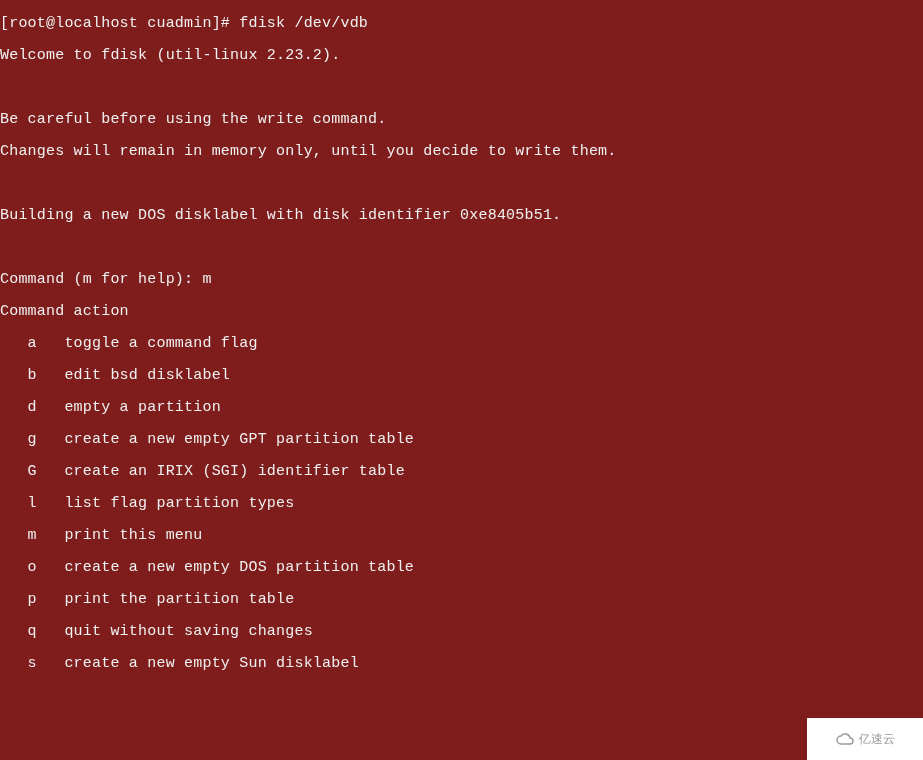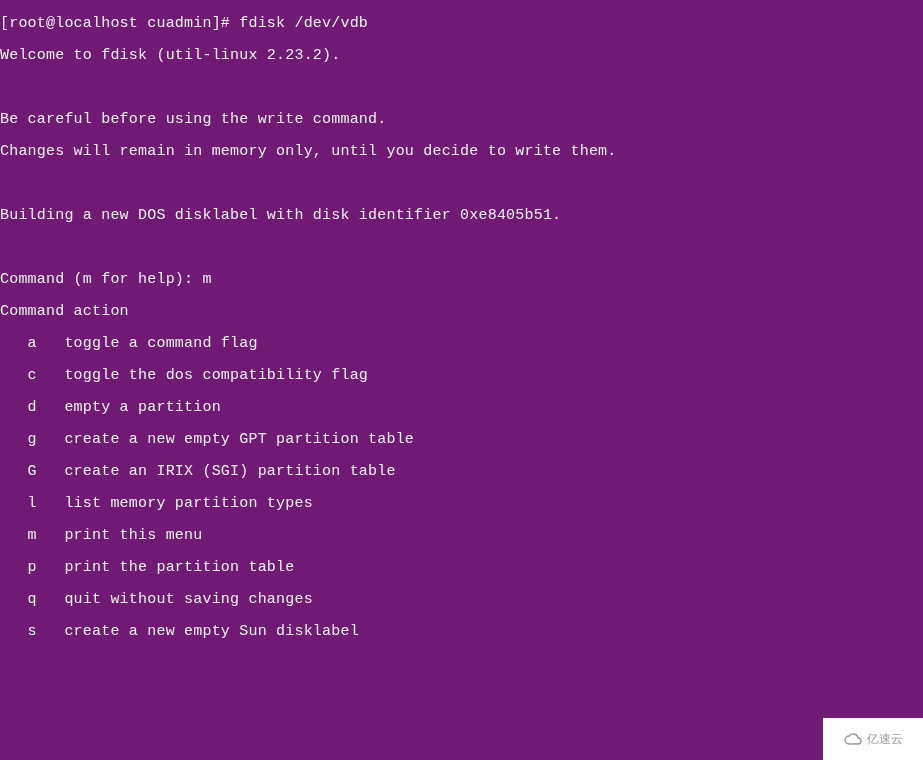--- a/index.html
+++ b/index.html
@@ -8,37 +8,37 @@
     width: 923px;
     height: 760px;
     background: #000;
     overflow: hidden;
   }
   .terminal {
     font-family: "Courier New", Courier, monospace;
     font-size: 15px;
     line-height: 16px;
     color: #f0f0f0;
-    background: #701a75;
+    background: #7f1d1d;
     white-space: pre;
     letter-spacing: 0.2px;
     padding: 0;
     position: relative;
     width: 923px;
     height: 760px;
   }
   .line {
     display: block;
     min-height: 16px;
   }
   .watermark {
     position: absolute;
     right: 0;
     bottom: 0;
-    width: 100px;
+    width: 116px;
     height: 42px;
     background: #fff;
     color: #999;
     font-family: sans-serif;
     font-size: 12px;
     display: flex;
     align-items: center;
     justify-content: center;
     margin-left: 40px;
   }
@@ -54,26 +54,27 @@
 <span class="line">Welcome to fdisk (util-linux 2.23.2).</span>
 <span class="line"> </span>
 <span class="line">Be careful before using the write command.</span>
 <span class="line">Changes will remain in memory only, until you decide to write them.</span>
 <span class="line"> </span>
 <span class="line">Building a new DOS disklabel with disk identifier 0xe8405b51.</span>
 <span class="line"> </span>
 <span class="line"><span>Command (m for help): </span><span>m</span></span>
 <span class="line">Command action</span>
 <span class="line">   a   toggle a command flag</span>
-<span class="line">   c   toggle the dos compatibility flag</span>
+<span class="line">   b   edit bsd disklabel</span>
 <span class="line">   d   empty a partition</span>
 <span class="line">   g   create a new empty GPT partition table</span>
-<span class="line">   G   create an IRIX (SGI) partition table</span>
-<span class="line">   l   list memory partition types</span>
+<span class="line">   G   create an IRIX (SGI) identifier table</span>
+<span class="line">   l   list flag partition types</span>
 <span class="line">   m   print this menu</span>
+<span class="line">   o   create a new empty DOS partition table</span>
 <span class="line">   p   print the partition table</span>
 <span class="line">   q   quit without saving changes</span>
 <span class="line">   s   create a new empty Sun disklabel</span>
 
 
 
 
 
 
 

